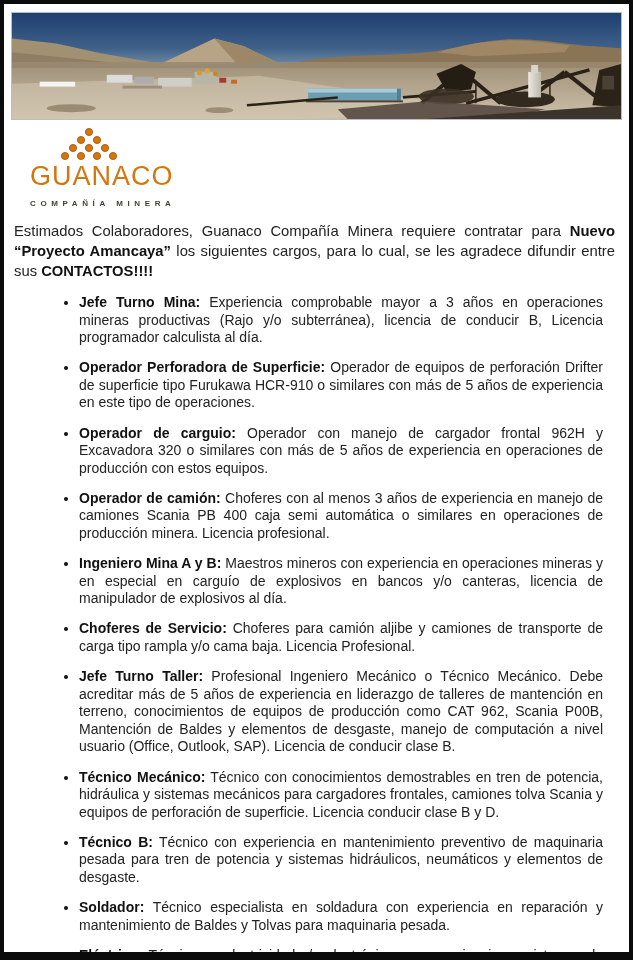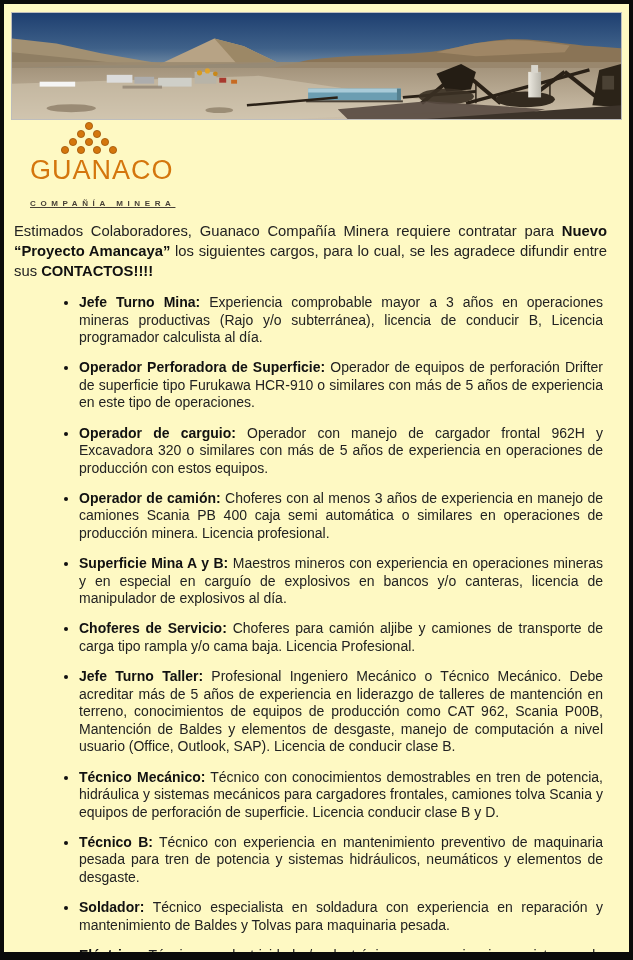--- a/index.html
+++ b/index.html
@@ -1,38 +1,38 @@
 <!DOCTYPE html>
 <html style="--brand: #D4760D; --link: #0000EE; --border: #0B0B0B;"><head>
 <meta charset="utf-8">
 <style>
   html,body { margin:0; padding:0; background:#e8e8e8; }
   :root { --brand:#D4760D; --link:#0000EE; --border:#0B0B0B; }
   .page {
     width:633px; height:960px; box-sizing:border-box; margin:0 auto;
     border:4px solid var(--border); border-bottom-width:8px;
-    background:#fef9c3; overflow:hidden;
+    background:#ffffff; overflow:hidden;
     font-family:"Liberation Sans", sans-serif; color:#222;
   }
   .photo-wrap { margin:8px 7px 0 7px; height:106px; border:1px solid #bdbdbd; }
   .photo-wrap svg { display:block; width:100%; height:100%; }
 
   .header-row { display:flex; align-items:flex-end; padding:6px 14px 0 26px; height:82px; }
   .logo { width:158px; }
   .logo-dots { display:block; margin:0 0 2px 26px; }
   .logo-name { font-size:27px; line-height:26px; color:var(--brand); letter-spacing:1px; font-weight:400; }
-  .logo-sub  { font-size:8px; letter-spacing:4.6px; color:#463f36; font-weight:bold; margin-top:16px; white-space:nowrap;text-decoration:underline; }
+  .logo-sub  { font-size:8px; letter-spacing:4.6px; color:#463f36; font-weight:bold; margin-top:10px; white-space:nowrap; }
   .title {
     flex:1; text-align:center; margin:0 0 8px 0;
     font-size:18px; font-weight:bold; color:#111;
     text-decoration:underline; text-underline-offset:3px; text-decoration-thickness:2px;
     letter-spacing:.2px;
   }
 
-  .intro { margin:13px 22px 0 10px; font-size:14.8px; line-height:20px; text-align:justify; }
+  .intro { margin:13px 14px 0 10px; font-size:14.8px; line-height:20px; text-align:justify; }
   .intro strong, .job-label, .send-line, .deadline, .atte, .rrhh { color:#111; }
 
   ul.jobs { margin:13px 26px 0 57px; padding:0 0 0 18px; list-style:disc; }
   ul.jobs li { font-size:14px; line-height:17.6px; margin-bottom:12.5px; text-align:justify; }
   ul.jobs li::marker { color:#111; }
   .job-label { font-weight:bold; }
 </style>
 </head>
 <body>
 
@@ -151,21 +151,21 @@
 
   <ul class="jobs" id="job-list">
     <li><span class="job-label">Jefe Turno Mina:</span> <span class="job-desc">Experiencia comprobable mayor a 3 años en operaciones mineras productivas (Rajo y/o subterránea), licencia de conducir B, Licencia programador calculista al día.</span></li>
 
     <li><span class="job-label">Operador Perforadora de Superficie:</span> <span class="job-desc">Operador de equipos de perforación Drifter de superficie tipo Furukawa HCR-910 o similares con más de 5 años de experiencia en este tipo de operaciones.</span></li>
 
     <li><span class="job-label">Operador de carguio:</span> <span class="job-desc">Operador con manejo de cargador frontal 962H y Excavadora 320 o similares con más de 5 años de experiencia en operaciones de producción con estos equipos.</span></li>
 
     <li><span class="job-label">Operador de camión:</span> <span class="job-desc">Choferes con al menos 3 años de experiencia en manejo de camiones Scania PB 400 caja semi automática o similares en operaciones de producción minera. Licencia profesional.</span></li>
 
-    <li><span class="job-label">Superficie Mina A y B:</span> <span class="job-desc">Maestros mineros con experiencia en operaciones mineras y en especial en carguío de explosivos en bancos y/o canteras, licencia de manipulador de explosivos al día.</span></li>
+    <li><span class="job-label">Ingeniero Mina A y B:</span> <span class="job-desc">Maestros mineros con experiencia en operaciones mineras y en especial en carguío de explosivos en bancos y/o canteras, licencia de manipulador de explosivos al día.</span></li>
 
     <li><span class="job-label">Choferes de Servicio:</span> <span class="job-desc">Choferes para camión aljibe y camiones de transporte de carga tipo rampla y/o cama baja. Licencia Profesional.</span></li>
 
     <li><span class="job-label">Jefe Turno Taller:</span> <span class="job-desc">Profesional Ingeniero Mecánico o Técnico Mecánico. Debe acreditar más de 5 años de experiencia en liderazgo de talleres de mantención en terreno, conocimientos de equipos de producción como CAT 962, Scania P00B, Mantención de Baldes y elementos de desgaste, manejo de computación a nivel usuario (Office, Outlook, SAP). Licencia de conducir clase B.</span></li>
 
     <li><span class="job-label">Técnico Mecánico:</span> <span class="job-desc">Técnico con conocimientos demostrables en tren de potencia, hidráulica y sistemas mecánicos para cargadores frontales, camiones tolva Scania y equipos de perforación de superficie. Licencia conducir clase B y D.</span></li>
 
     <li><span class="job-label">Técnico B:</span> <span class="job-desc">Técnico con experiencia en mantenimiento preventivo de maquinaria pesada para tren de potencia y sistemas hidráulicos, neumáticos y elementos de desgaste.</span></li>
 
     <li><span class="job-label">Soldador:</span> <span class="job-desc">Técnico especialista en soldadura con experiencia en reparación y mantenimiento de Baldes y Tolvas para maquinaria pesada.</span></li>

